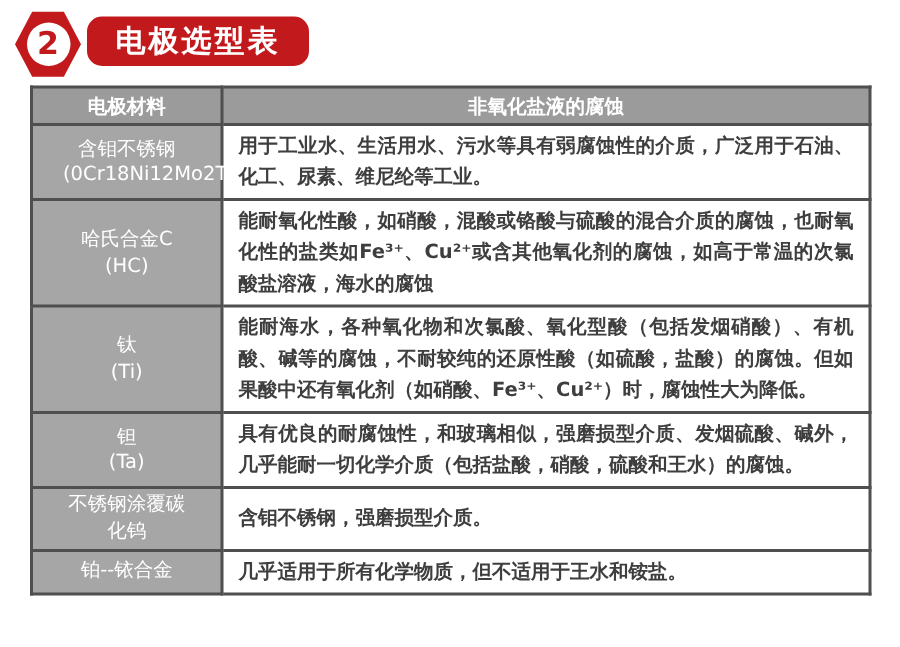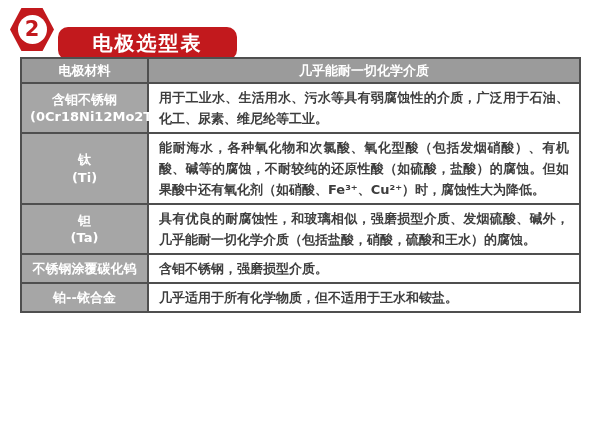--- a/index.html
+++ b/index.html
@@ -27,21 +27,21 @@
     display:flex;align-items:center;justify-content:center;
   }
   .badge-circle{
     width:29px;height:29px;border-radius:50%;background:var(--white);
     display:flex;align-items:center;justify-content:center;
   }
   .badge-num{
     color:var(--red);font-size:21px;font-weight:bold;line-height:1;
   }
   .title-pill{
-    position:absolute;left:58px;top:27px;width:179px;height:33px;
+    position:absolute;left:58px;top:11px;width:148px;height:33px;
     background:var(--red);border-radius:10px;
     display:flex;align-items:center;justify-content:center;
     color:var(--white);font-size:20px;font-weight:bold;letter-spacing:2px;
   }
   
   table.spec{
     position:absolute;left:20px;top:57px;width:561px;
     border-collapse:collapse;table-layout:fixed;
   }
   .spec th,.spec td{
@@ -49,21 +49,21 @@
     font-size:13px;
     vertical-align:middle;
   }
   .spec col.c1{width:127px;}
   .spec th{
     background:var(--header-gray);color:var(--white);
     font-weight:bold;height:25px;padding:2px 4px;text-align:center;margin-left:34px;
   }
   .spec td.mat{
     background:var(--cell-gray);color:var(--white);
-    font-weight:bold;text-align:center;padding:2px 8px;line-height:1.35;
+    font-weight:normal;text-align:center;padding:2px 20px;line-height:1.35;
   }
   .mat-name,.mat-sub{display:block;}
   .mat-sub:empty{display:none;}
   .spec td.desc{
     background:var(--white);color:var(--text-dark);
     font-weight:700;text-align:justify;
     padding:3px 10px;line-height:1.62;
   }
   .spec tr.r1{height:48px;}
   .spec tr.r2{height:42px;}
@@ -86,30 +86,37 @@
 </div>
 
 <table class="spec">
   <colgroup>
       <col class="c1">
       <col>
     </colgroup>
   <thead>
     <tr>
       <th>电极材料</th>
-      <th>几乎能耐一切化学介质</th>
+      <th>非氧化盐液的腐蚀</th>
     </tr>
   </thead>
   <tbody>
     <tr class="r1">
       <td class="mat">
         <span class="mat-name">含钼不锈钢</span>
         <span class="mat-sub">(0Cr18Ni12Mo2Ti)</span>
       </td>
       <td class="desc">用于工业水、生活用水、污水等具有弱腐蚀性的介质，广泛用于石油、化工、尿素、维尼纶等工业。</td>
+    </tr>
+    <tr class="r3">
+      <td class="mat">
+        <span class="mat-name">哈氏合金C</span>
+        <span class="mat-sub">(HC)</span>
+      </td>
+      <td class="desc">能耐氧化性酸，如硝酸，混酸或铬酸与硫酸的混合介质的腐蚀，也耐氧化性的盐类如Fe³⁺、Cu²⁺或含其他氧化剂的腐蚀，如高于常温的次氯酸盐溶液，海水的腐蚀</td>
     </tr>
     <tr class="r4">
       <td class="mat">
         <span class="mat-name">钛</span>
         <span class="mat-sub">(Ti)</span>
       </td>
       <td class="desc">能耐海水，各种氧化物和次氯酸、氧化型酸（包括发烟硝酸）、有机酸、碱等的腐蚀，不耐较纯的还原性酸（如硫酸，盐酸）的腐蚀。但如果酸中还有氧化剂（如硝酸、Fe³⁺、Cu²⁺）时，腐蚀性大为降低。</td>
     </tr>
     <tr class="r5">
       <td class="mat">

